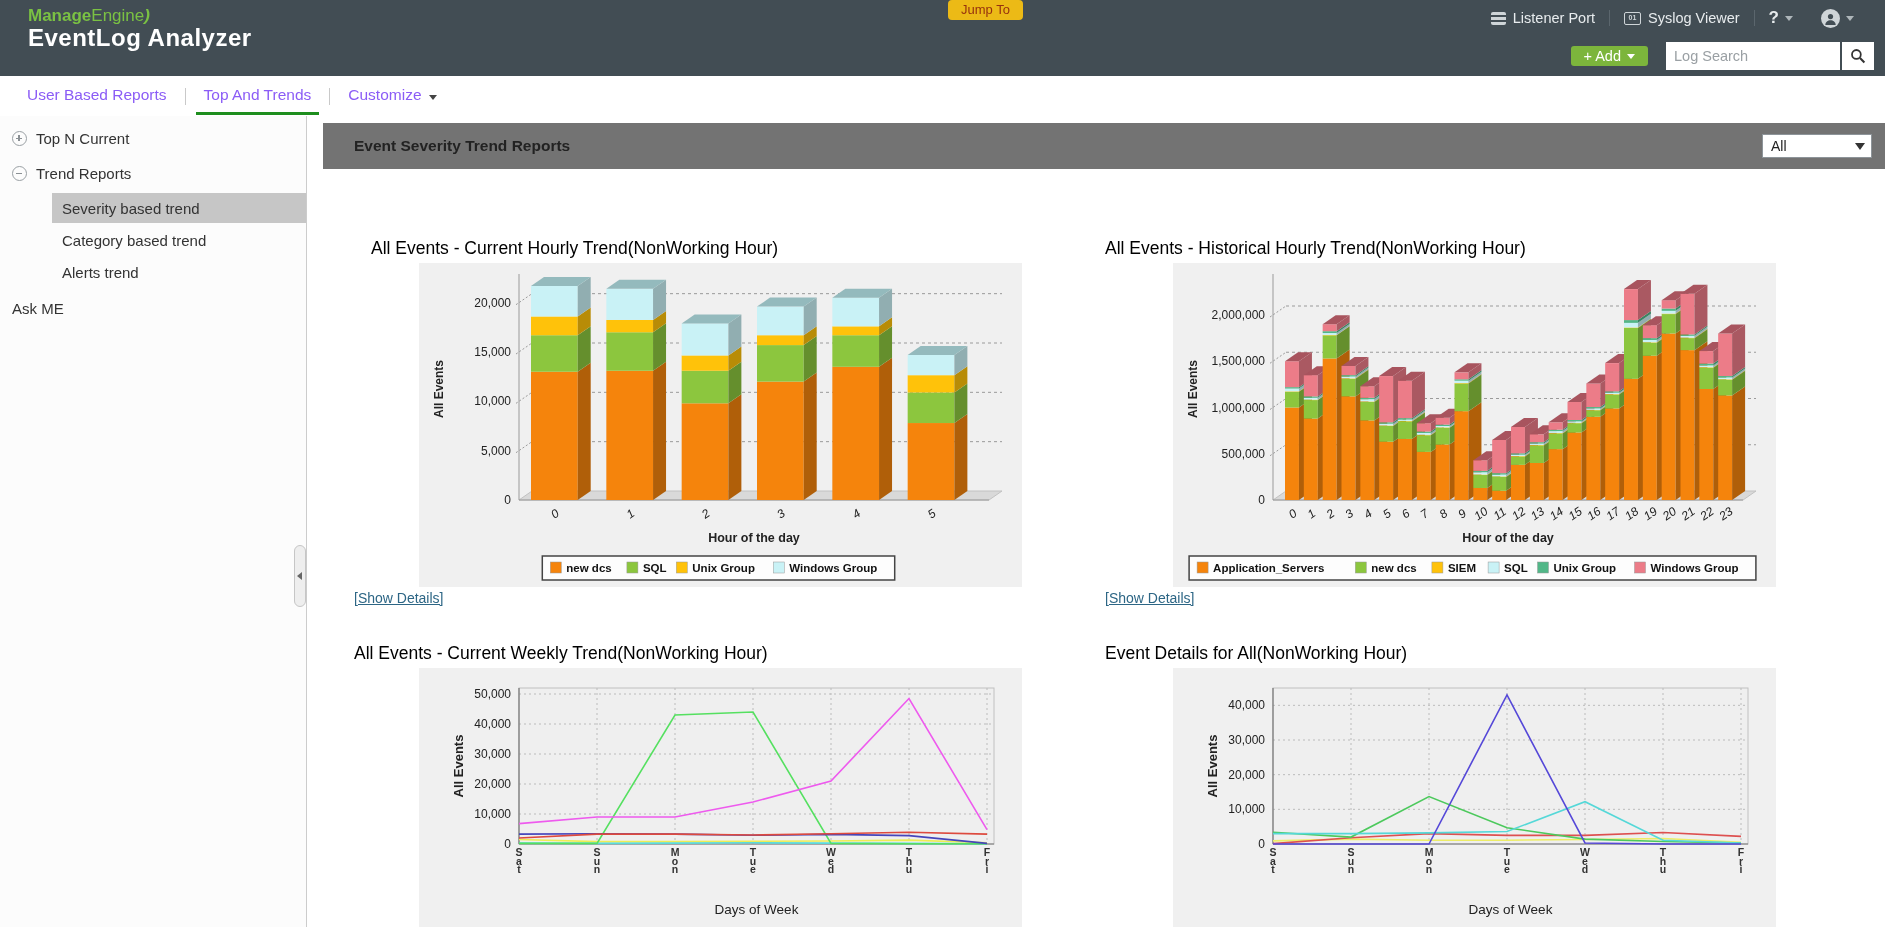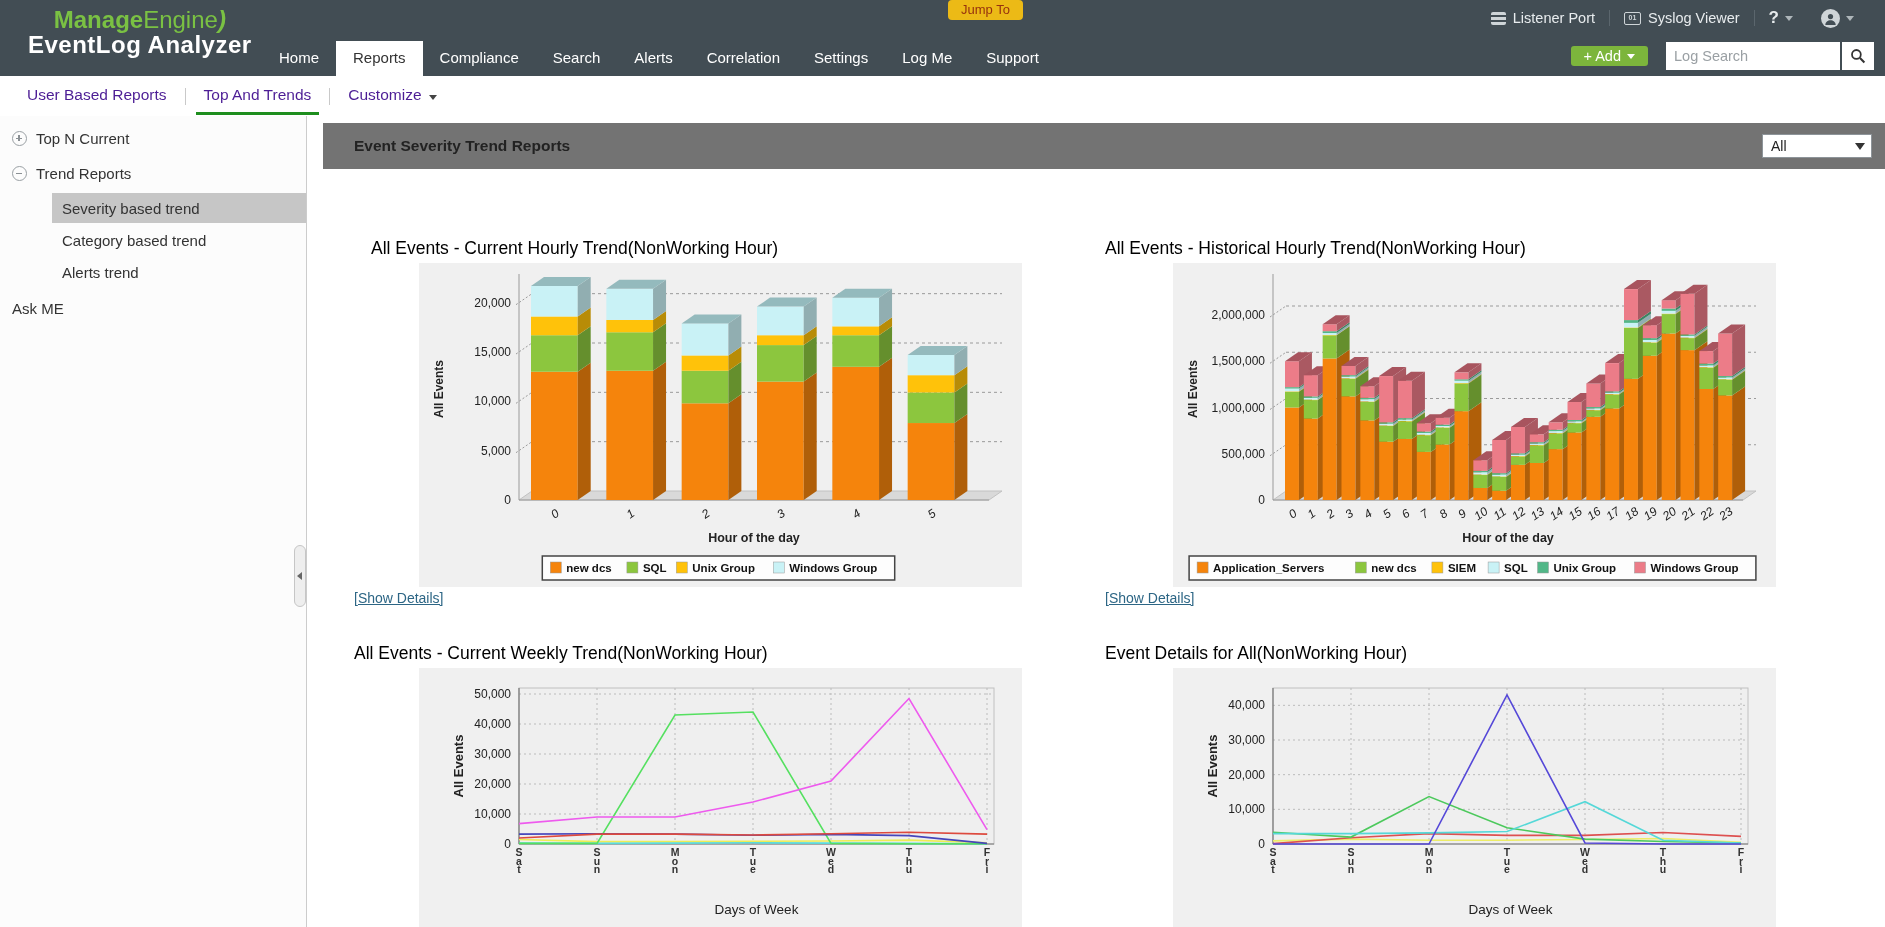--- a/index.html
+++ b/index.html
@@ -4,21 +4,21 @@
 <style>
   * { margin:0; padding:0; box-sizing:border-box; }
   html,body { width:1885px; height:927px; }
   body {
     position:relative; overflow:hidden; background:#fff;
     font-family:"Liberation Sans", sans-serif; color:#222;
   }
   
   .header { position:absolute; left:0; top:0; width:1885px; height:76px; background:#424d54; }
   .logo { position:absolute; left:28px; top:7px; line-height:1.1; cursor:pointer; }
-  .logo-top { font-size:24px; color:#7ac143; white-space:nowrap;text-align:center; }
+  .logo-top { font-size:17px; color:#7ac143; white-space:nowrap; }
   .logo-top .b { font-weight:bold; }
   .logo-swoosh { font-weight:bold; font-style:italic; }
   .logo-product { font-size:24px; font-weight:bold; color:#fff; letter-spacing:.5px; margin-top:-1px; }
   .jump-to {
     position:absolute; left:948px; top:0; height:20px; padding:2px 13px;
     background:#ecba16; color:#96310e; font-size:13px; border-radius:4px; cursor:pointer;
   }
   .mainnav { position:absolute; left:262px; bottom:0; display:flex; align-items:flex-end; }
   .mainnav .nav-item {
     color:#fff; font-size:15px; padding:8px 17px 10px 17px; cursor:pointer; white-space:nowrap;
@@ -41,21 +41,21 @@
   .add-btn .caret-down { border-top-color:#fff; }
   .search-wrap { display:flex; margin-left:18px; }
   .search-input { width:174px; height:28px; border:none; padding:0 8px; font-size:14.5px;
     font-family:"Liberation Sans",sans-serif; color:#333; background:#fff; outline:none; }
   .search-input::placeholder { color:#9aa0a4; }
   .search-btn { width:32px; height:28px; background:#fff; border:none; margin-left:2px; cursor:pointer;
     display:flex; align-items:center; justify-content:center; }
   
   .subnav { position:absolute; left:0; top:76px; width:1885px; height:40px; background:#fff;
     display:flex; align-items:center; padding-left:9px; }
-  .subnav-item { position:relative; font-size:15.5px; color:#4c1d95; padding:10px 18px 12px 18px; cursor:pointer; white-space:nowrap; }
+  .subnav-item { position:relative; font-size:15.5px; color:#8b5cf6; padding:10px 18px 12px 18px; cursor:pointer; white-space:nowrap; }
   .subnav-item.active::after { content:""; position:absolute; left:10px; right:10px; bottom:1px; height:3px; background:#1e8e1e; }
   .subnav-sep { width:1px; height:17px; background:#c9c9c9; }
   .subnav-caret { display:inline-block; width:0; height:0; border-left:4px solid transparent;
     border-right:4px solid transparent; border-top:5px solid #444; margin-left:7px; }
   
   .sidebar { position:absolute; left:0; top:116px; width:307px; height:811px; background:#fcfcfc; border-right:1px solid #ccc; }
   .side-group { display:flex; align-items:center; height:35px; padding-left:12px; font-size:15px; color:#333; cursor:pointer; }
   .side-group:first-child { margin-top:5px; }
   .toggle-ic { position:relative; width:15px; height:15px; border:1.5px solid #9aa0a4; border-radius:50% 50% 50% 50%;
     margin-right:9px; flex:0 0 auto; }
@@ -85,31 +85,20 @@
 </head>
 <body>
 
 <div class="header">
   <div class="logo">
     <div class="logo-top"><span class="b">Manage</span><span>Engine</span><span class="logo-swoosh">)</span></div>
     <div class="logo-product">EventLog Analyzer</div>
   </div>
   <div class="jump-to">Jump To</div>
 
-  <div class="mainnav">
-    <div class="nav-item">Home</div>
-    <div class="nav-item active">Reports</div>
-    <div class="nav-item">Compliance</div>
-    <div class="nav-item">Search</div>
-    <div class="nav-item">Alerts</div>
-    <div class="nav-item">Correlation</div>
-    <div class="nav-item">Settings</div>
-    <div class="nav-item">Log Me</div>
-    <div class="nav-item">Support</div>
-  </div>
 
   <div class="quick-links">
     <div class="quick-item">
       <span class="icon-listener"></span>
       <span>Listener Port</span>
     </div>
     <div class="quick-sep"></div>
     <div class="quick-item">
       <span class="icon-monitor">01</span>
       <span>Syslog Viewer</span>

